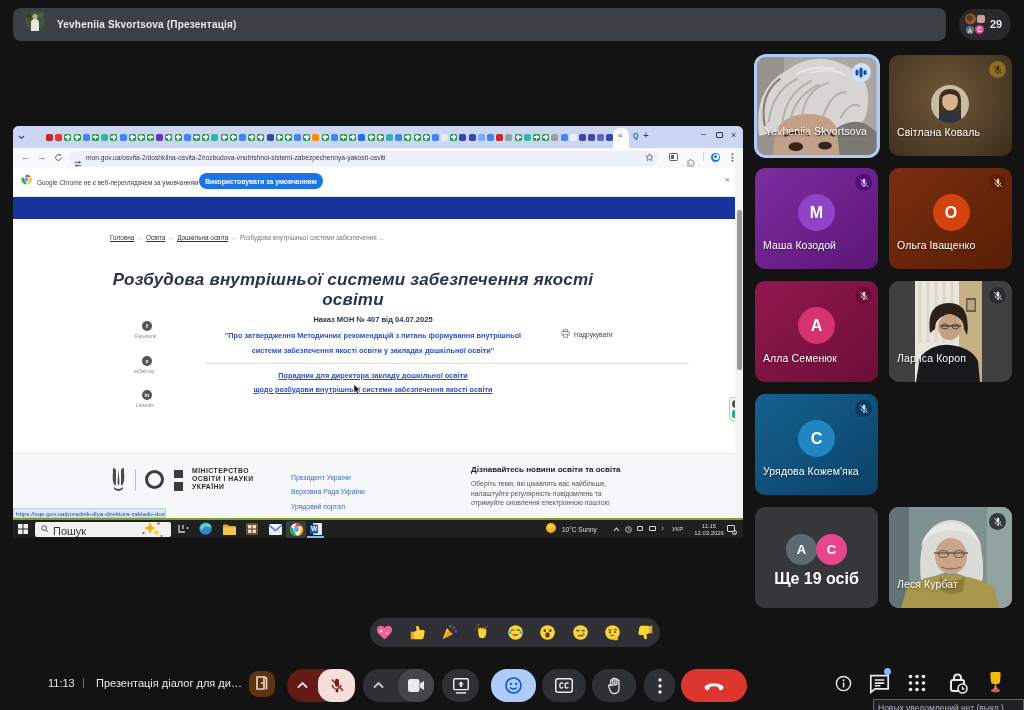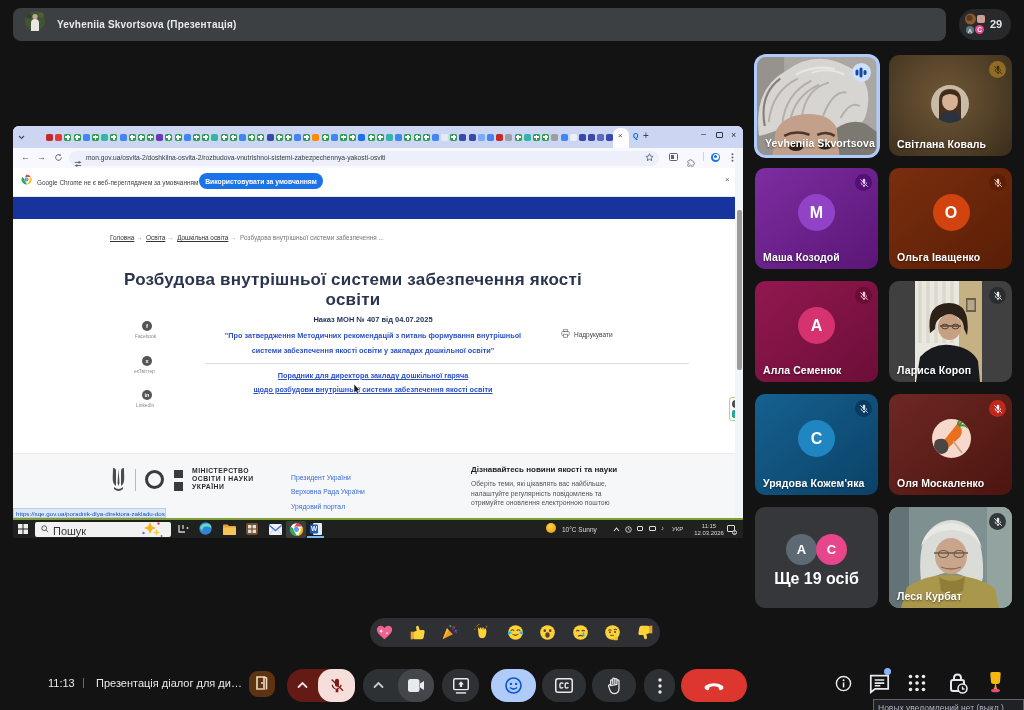--- a/index.html
+++ b/index.html
@@ -8,21 +8,21 @@
 .abs { position:absolute; }
 
 
 #topbar { left:13px; top:8px; width:933px; height:33px; background:#3d4043; border-radius:8px; }
 #topbar .nm { position:absolute; left:44px; top:10.5px; color:#e8eaed; font-size:10px; font-weight:bold; letter-spacing:.2px; }
 #chip29 { left:959px; top:9px; width:52px; height:31px; background:#28292b; border-radius:16px; }
 #chip29 .n29 { position:absolute; left:31px; top:9px; color:#e3e3e3; font-size:11px; font-weight:bold; }
 
 
 .tile { position:absolute; width:123px; height:101px; border-radius:10px; overflow:hidden; }
-.tlabel { position:absolute; left:8px; bottom:6px; color:#fff; font-size:10.5px; font-weight:bold; letter-spacing:.1px; text-shadow:0 1px 2px rgba(0,0,0,.5); white-space:nowrap; }
+.tlabel { position:absolute; left:8px; bottom:18px; color:#fff; font-size:10.5px; font-weight:normal; letter-spacing:.1px; text-shadow:0 1px 2px rgba(0,0,0,.5); white-space:nowrap; }
 .badge { position:absolute; right:6px; top:6px; width:17px; height:17px; border-radius:50%; display:flex; align-items:center; justify-content:center; }
 .badge svg { width:10px; height:10px; }
 .avcirc { position:absolute; border-radius:50%; display:flex; align-items:center; justify-content:center; color:#fff; font-weight:bold; }
 
 
 #favrow b { width:7px; height:7px; border-radius:1.8px; position:relative; display:block; }
 #favrow b i { position:absolute; left:2.6px; top:1px; width:1.8px; height:5px; background:#fff; }
 #favrow b i:after { content:""; position:absolute; left:-1.6px; top:1.6px; width:5px; height:1.8px; background:#fff; }
 .ctl { position:absolute; top:669px; height:33px; border-radius:16px; background:#2e3134; display:flex; align-items:center; justify-content:center; }
 </style>
@@ -241,33 +241,33 @@
       </svg>
     <div class="abs" style="left:24px;top:53px;color:#3c4043;font-size:6.4px;">Google Chrome не є веб-переглядачем за умовчанням</div>
     <div class="abs" style="left:186px;top:47px;width:124px;height:16px;background:#1a73e8;border-radius:9px;color:#fff;font-size:6.8px;font-weight:bold;display:flex;align-items:center;justify-content:center;">Використовувати за умовчанням</div>
     <div class="abs" style="left:712px;top:49px;color:#5f6368;font-size:8px;">×</div>
 
     <div class="abs" style="left:0;top:70.5px;width:730px;height:22.5px;background:#16339e;"></div>
 
     <div class="abs" style="left:97px;top:108px;color:#4a4a4a;font-size:6.4px;">
       <span style="text-decoration:underline;color:#333;">Головна</span> <span style="color:#999;">→</span>&nbsp; <span style="text-decoration:underline;color:#333;">Освіта</span> <span style="color:#999;">→</span>&nbsp; <span style="text-decoration:underline;color:#333;">Дошкільна освіта</span> <span style="color:#999;">→</span>&nbsp; <span style="color:#777;">Розбудова внутрішньої системи забезпечення ...</span>
     </div>
-    <div class="abs" style="left:60px;top:144px;width:560px;text-align:center;color:#2b344f;font-size:17px;font-weight:bold;line-height:20px;letter-spacing:.2px;">Розбудова внутрішньої системи забезпечення якості<br>освіти</div>
+    <div class="abs" style="left:60px;top:144px;width:560px;text-align:center;color:#2b344f;font-size:17px;font-weight:bold;line-height:20px;letter-spacing:.2px;font-style:italic;">Розбудова внутрішньої системи забезпечення якості<br>освіти</div>
 
     <div class="abs" style="left:129px;top:195px;width:10px;height:10px;border-radius:50%;background:#555;color:#fff;font-size:6px;text-align:center;line-height:10px;font-weight:bold;">f</div>
     <div class="abs" style="left:122px;top:208px;color:#888;font-size:4.8px;">Facebook</div>
     <div class="abs" style="left:129px;top:230px;width:10px;height:10px;border-radius:50%;background:#555;color:#fff;font-size:5.5px;text-align:center;line-height:10px;font-weight:bold;">x</div>
     <div class="abs" style="left:121px;top:243px;color:#888;font-size:4.8px;">екТвіттер</div>
     <div class="abs" style="left:129px;top:264px;width:10px;height:10px;border-radius:50%;background:#555;color:#fff;font-size:5.5px;text-align:center;line-height:10px;font-weight:bold;">in</div>
     <div class="abs" style="left:123px;top:277px;color:#888;font-size:4.8px;">LinkedIn</div>
 
     <div class="abs" style="left:160px;top:189px;width:400px;text-align:center;color:#1d2f56;font-size:7.5px;font-weight:bold;">Наказ МОН № 407 від 04.07.2025</div>
     <div class="abs" style="left:160px;top:203px;width:400px;text-align:center;color:#2b50c8;font-size:7.3px;font-weight:bold;line-height:14.5px;">"Про затвердження Методичних рекомендацій з питань формування внутрішньої<br>системи забезпечення якості освіти у закладах дошкільної освіти"</div>
     <div class="abs" style="left:192px;top:237px;width:484px;height:1px;background:#ddd;"></div>
-    <div class="abs" style="left:160px;top:243px;width:400px;text-align:center;color:#2b50c8;font-size:7.3px;font-weight:bold;line-height:13.5px;"><span style="text-decoration:underline;">Порадник для директора закладу дошкільної гаряча</span><br><span style="text-decoration:underline;">щодо розбудови внутрішньої системи забезпечення якості освіти</span></div>
+    <div class="abs" style="left:160px;top:243px;width:400px;text-align:center;color:#2b50c8;font-size:7.3px;font-weight:bold;line-height:13.5px;"><span style="text-decoration:underline;">Порадник для директора закладу дошкільної освіти</span><br><span style="text-decoration:underline;">щодо розбудови внутрішньої системи забезпечення якості освіти</span></div>
     <svg class="abs" style="left:340px;top:258px" width="8" height="11" viewBox="0 0 8 11">
         <path d="M1 0 L1 9 L3 7.2 L4.5 10.5 L6 9.8 L4.6 6.6 L7 6.4 Z" fill="#1a1a1a" stroke="#fff" stroke-width=".6"></path>
       </svg>
 
     <svg class="abs" style="left:548px;top:203px" width="9" height="9" viewBox="0 0 12 12">
         <rect x="3" y="1" width="6" height="2.5" fill="none" stroke="#777" stroke-width="1"></rect>
         <rect x="1" y="3.5" width="10" height="5" rx="1" fill="none" stroke="#777" stroke-width="1"></rect>
         <rect x="3.5" y="7" width="5" height="4" fill="#fff" stroke="#777" stroke-width="1"></rect>
       </svg>
     <div class="abs" style="left:561px;top:205px;color:#444;font-size:6.5px;">Надрукувати</div>
@@ -275,21 +275,21 @@
     <div class="abs" style="left:0;top:327px;width:730px;height:65px;background:#f6f7f8;border-top:1px solid #ececec;"></div>
     <svg class="abs" style="left:96px;top:341px" width="19" height="26" viewBox="0 0 19 26">
       <path d="M4 1 C4 8 3 14 5 17 L7 19 L7 4 C7 2 6 1 4 1 Z M15 1 C15 8 16 14 14 17 L12 19 L12 4 C12 2 13 1 15 1 Z M9.5 2 L8.5 16 L9.5 19 L10.5 16 Z M5 20 Q9.5 24 14 20 L14 22 Q9.5 26 5 22 Z" fill="#4b4b4b"></path>
     </svg>
     <div class="abs" style="left:121.5px;top:343px;width:1px;height:22px;background:#bbb;"></div>
     <div class="abs" style="left:132px;top:343.5px;width:19px;height:19px;border:3.6px solid #3b3b3b;border-radius:50%;"></div>
     <div class="abs" style="left:160.5px;top:344px;width:9.5px;height:8px;background:#3b3b3b;"></div>
     <div class="abs" style="left:160.5px;top:356px;width:9.5px;height:8.5px;background:#3b3b3b;"></div>
     <div class="abs" style="left:179px;top:340.5px;color:#2b2b2b;font-size:6.8px;font-weight:bold;line-height:8.2px;letter-spacing:.5px;">МІНІСТЕРСТВО<br>ОСВІТИ І НАУКИ<br>УКРАЇНИ</div>
     <div class="abs" style="left:278px;top:344.5px;color:#3a6cd4;font-size:6.8px;line-height:14.7px;">Президент України<br>Верховна Рада України<br>Урядовий портал<br>Урядова гаряча лінія 1545</div>
-    <div class="abs" style="left:458px;top:339px;color:#1b1b1b;font-size:8px;font-weight:bold;">Дізнавайтесь новини якості та науки</div>
+    <div class="abs" style="left:458px;top:339px;color:#1b1b1b;font-size:8px;font-weight:bold;">Дізнавайтесь новини освіти та освіта</div>
     <div class="abs" style="left:458px;top:353px;color:#555;font-size:6.8px;line-height:9.5px;">Оберіть теми, які цікавлять вас найбільше,<br>налаштуйте регулярність повідомлень та<br>отримуйте оновлення електронною поштою</div>
 
     <div class="abs" style="left:716px;top:271px;width:14px;height:24px;background:#fdfdf6;border:1.5px solid #aed581;border-radius:3px;"></div>
     <div class="abs" style="left:719px;top:274px;width:8px;height:8px;border-radius:50%;background:#4a4a4a;color:#fff;font-size:6px;line-height:7.5px;text-align:center;">×</div>
     <div class="abs" style="left:719px;top:284px;width:8px;height:8px;border-radius:2px;background:#26a69a;color:#fff;font-size:5px;line-height:8px;text-align:center;">○</div>
 
     <div class="abs" style="left:722px;top:22px;width:8px;height:370px;background:#f3f4f6;"></div>
     <div class="abs" style="left:723.5px;top:84px;width:5px;height:160px;background:#9b9b9b;border-radius:2px;"></div>
 
     <div class="abs" style="left:0;top:382px;width:153px;height:10px;background:#dce9f9;border:1px solid #b9cfe8;color:#1a4fae;font-size:6.2px;line-height:9px;padding-left:2px;white-space:nowrap;overflow:hidden;">https://sqe.gov.ua/poradnik-dlya-direktora-zakladu-doshkil/</div>
@@ -487,38 +487,20 @@
     <div class="tlabel">Урядова Кожем'яка</div>
     <div class="badge" style="background:#0a3a5e;">
         <svg viewBox="0 0 24 24" fill="#cde2f2">
           <path d="M12 14c1.7 0 3-1.3 3-3V5c0-1.7-1.3-3-3-3S9 3.3 9 5v6c0 1.7 1.3 3 3 3z"></path>
           <path d="M17 11c0 .9-.3 1.8-.7 2.5l1.4 1.5A6.9 6.9 0 0 0 19 11h-2zm-5 6c-3.3 0-6-2.7-6-6H4c0 3.5 2.6 6.4 6 6.9V21h4v-3.1c.6-.1 1.1-.2 1.6-.5l-1.5-1.5c-.4.1-.7.1-1.1.1z"></path>
           <path d="M3 3 L21 21" stroke="#cde2f2" stroke-width="2.2"></path>
         </svg>
       </div>
   </div>
 
-  <div class="tile" style="left:889px;top:394px;background:linear-gradient(140deg,#6e2822,#4c1510);">
-    <div class="abs" style="left:42.5px;top:25px;width:39px;height:39px;border-radius:50%;overflow:hidden;background:#f6d9cb;">
-      <svg width="39" height="39" viewBox="0 0 39 39">
-        <path d="M25 5 Q33 9 28 18 L15 30 Q10 33 9 28 Q9 23 14 19 Z" fill="#e8701f"></path>
-        <path d="M27 7 Q29 2 34 2 M27 7 Q33 5 36 9 M26 6 Q26 1 30 0" stroke="#3f8f3a" stroke-width="2" fill="none"></path>
-        <path d="M21 22 L30 34" stroke="#c9a283" stroke-width="1.7"></path>
-        <path d="M4 21 Q13 17 16 25 Q18 33 10 35 Q3 35 2 28 Q2 23 4 21 Z" fill="#4a4644"></path>
-      </svg>
-    </div>
-    <div class="tlabel">Оля Москаленко</div>
-    <div class="badge" style="background:#c0281b;">
-        <svg viewBox="0 0 24 24" fill="#ffffff">
-          <path d="M12 14c1.7 0 3-1.3 3-3V5c0-1.7-1.3-3-3-3S9 3.3 9 5v6c0 1.7 1.3 3 3 3z"></path>
-          <path d="M17 11c0 .9-.3 1.8-.7 2.5l1.4 1.5A6.9 6.9 0 0 0 19 11h-2zm-5 6c-3.3 0-6-2.7-6-6H4c0 3.5 2.6 6.4 6 6.9V21h4v-3.1c.6-.1 1.1-.2 1.6-.5l-1.5-1.5c-.4.1-.7.1-1.1.1z"></path>
-          <path d="M3 3 L21 21" stroke="#fff" stroke-width="2.2"></path>
-        </svg>
-      </div>
-  </div>
 
   <div class="tile" style="left:755px;top:507px;background:#35373a;">
     <div class="avcirc" style="left:31px;top:26.5px;width:31px;height:31px;background:#5d6a74;font-size:13px;">A</div>
     <div class="avcirc" style="left:61px;top:26.5px;width:31px;height:31px;background:#e8468a;font-size:13px;">C</div>
     <div class="abs" style="left:0;top:63px;width:123px;text-align:center;color:#fff;font-size:16px;font-weight:bold;">Ще 19 осіб</div>
   </div>
 
   <div class="tile" style="left:889px;top:507px;background:#6f8082;">
     <svg width="123" height="101" viewBox="0 0 123 101">
       <rect width="123" height="101" fill="#7f9091"></rect>

